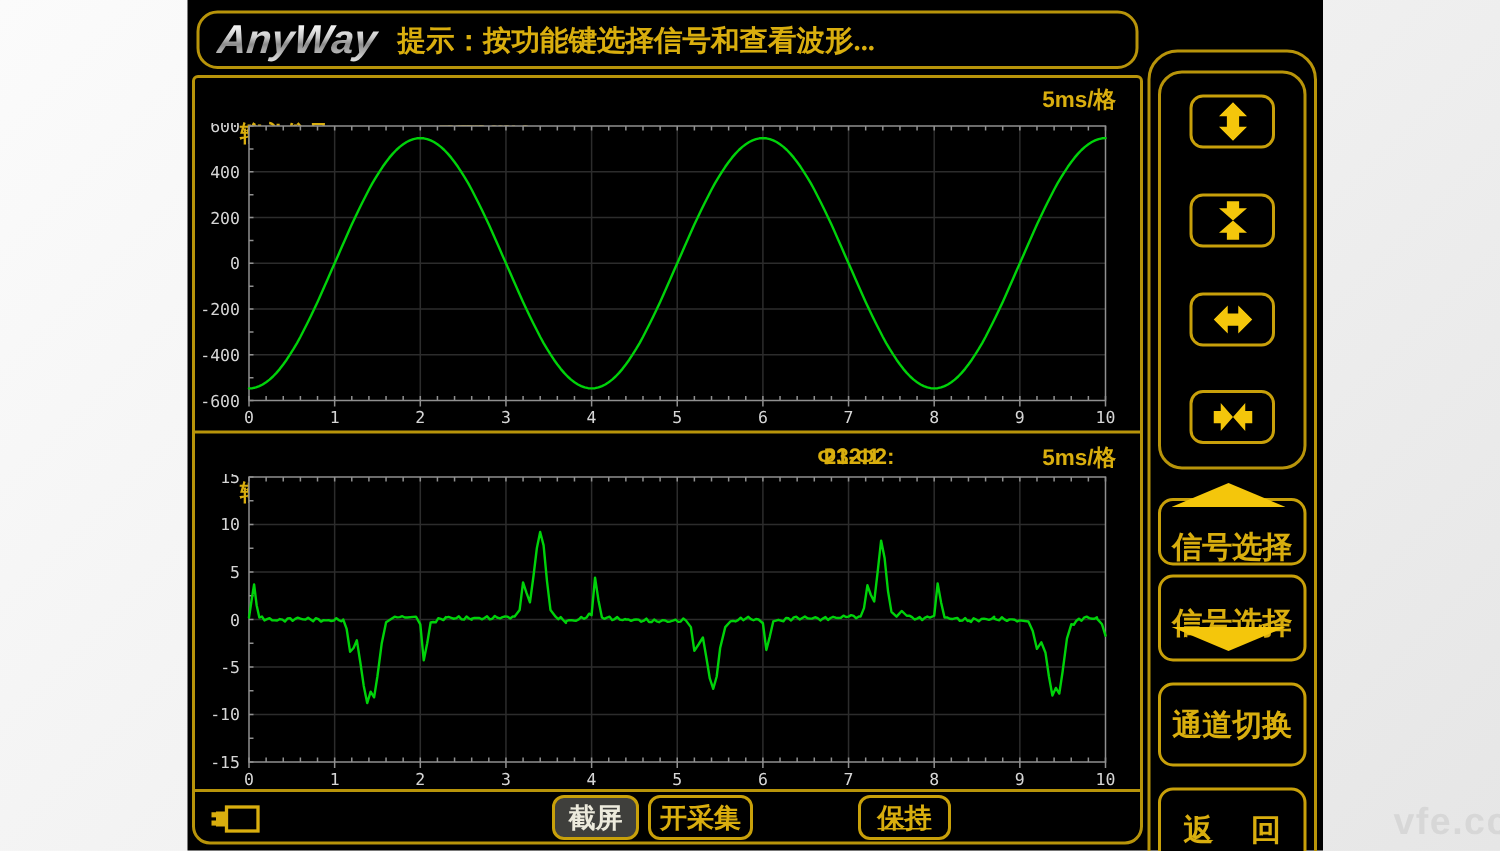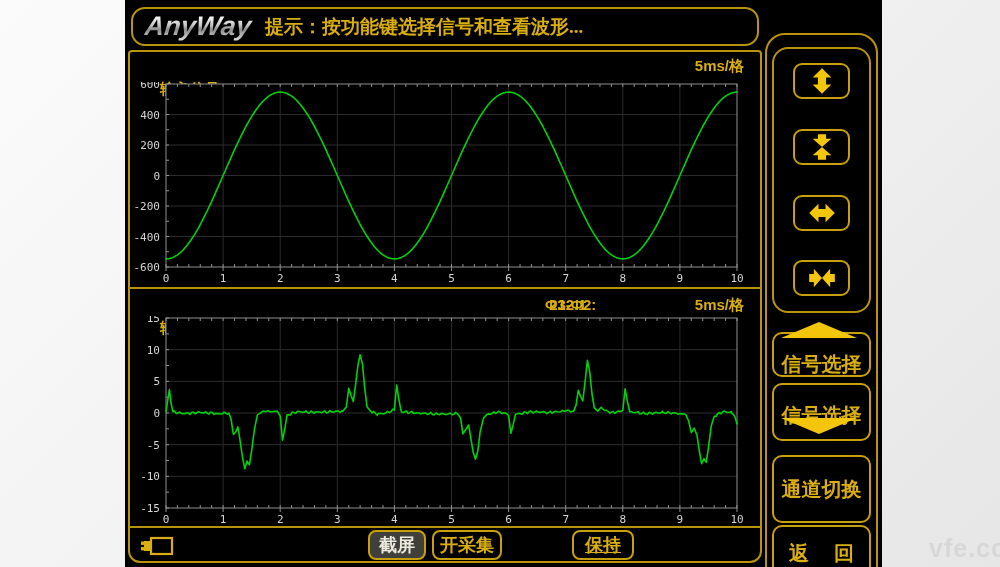--- a/index.html
+++ b/index.html
@@ -62,21 +62,21 @@
   #ibtn1 { top:14px; } #ibtn2 { top:80px; } #ibtn3 { top:146px; } #ibtn4 { top:211px; }
 
   .side-btn { position:absolute; left:5px; width:99px; border:2px solid #c8a00a;
     border-radius:10px; background:#000; color:#d9ae0e; font-size:20px; font-weight:bold;
     cursor:pointer; text-align:center; }
   .tri { position:absolute; left:14px; width:76px; height:16px; background:#f4c60b; z-index:2; }
   .tri-up   { top:287px; clip-path:polygon(50% 0,0 100%,100% 100%); }
   .tri-down { top:383px; clip-path:polygon(0 0,100% 0,50% 100%); }
   #btn-sig-up   { top:297px; height:45px; padding-top:17px; }
   #btn-sig-down { top:348px; height:58px; padding-top:7px; }
-  #btn-channel  { top:420px; height:68px; display:flex; align-items:center; justify-content:center; }
+  #btn-channel  { top:420px; height:56px; display:flex; align-items:center; justify-content:center; }
   #btn-return   { top:490px; height:56px; display:flex; align-items:center;
     justify-content:space-between; padding:0 15px; }
 
   .watermark { position:absolute; left:929px; top:534px; font-size:25px; font-weight:bold;
     color:#d7d7d7; letter-spacing:1px; }
 
   text { font-family:"DejaVu Sans Mono","Liberation Mono",monospace; font-size:11px;
     fill:#d6d6d6; }
 </style>
 </head>

